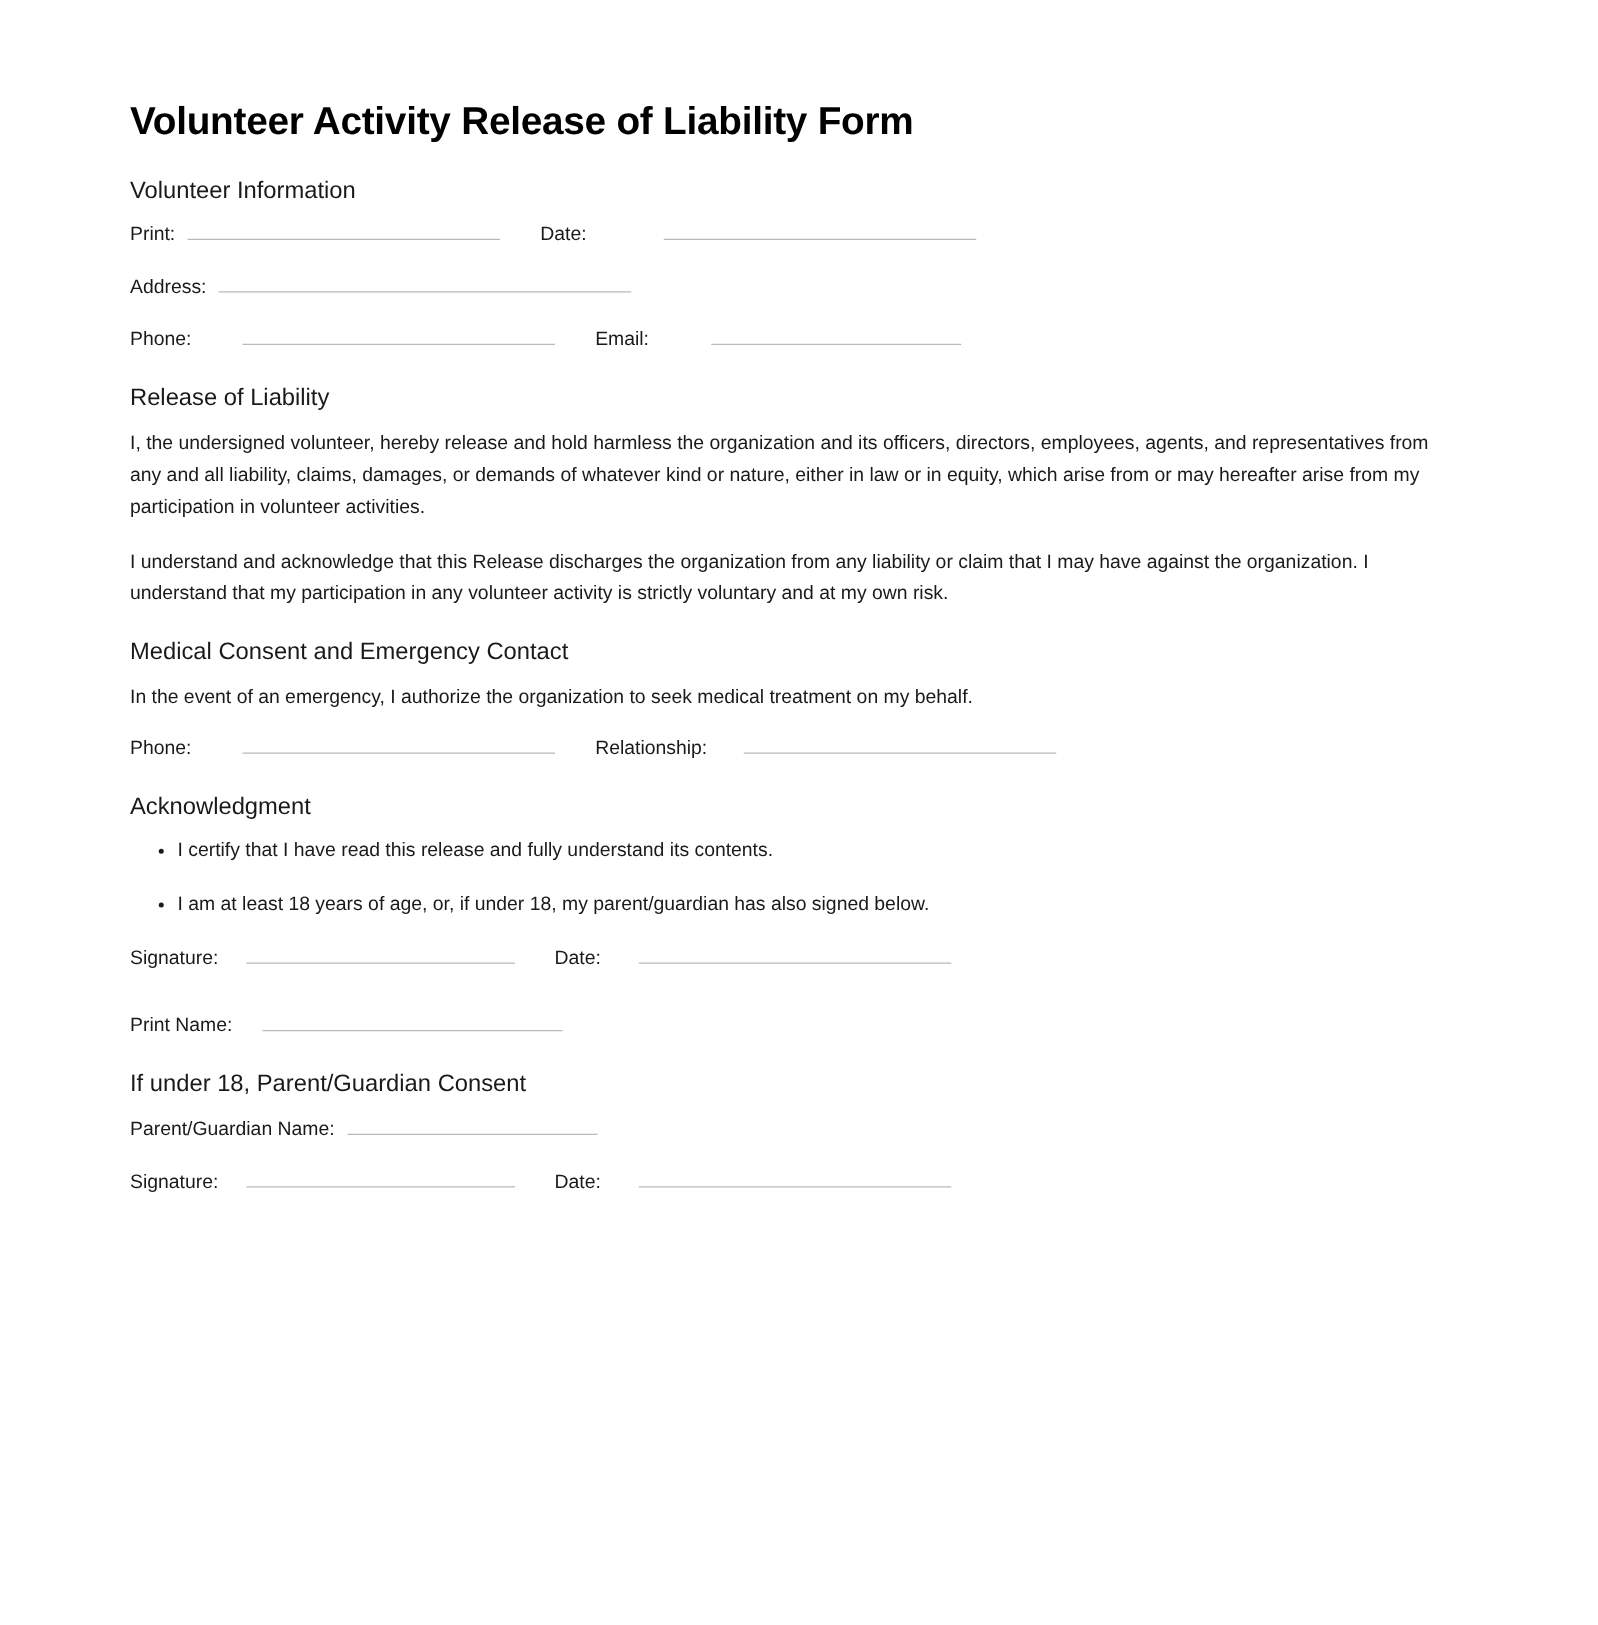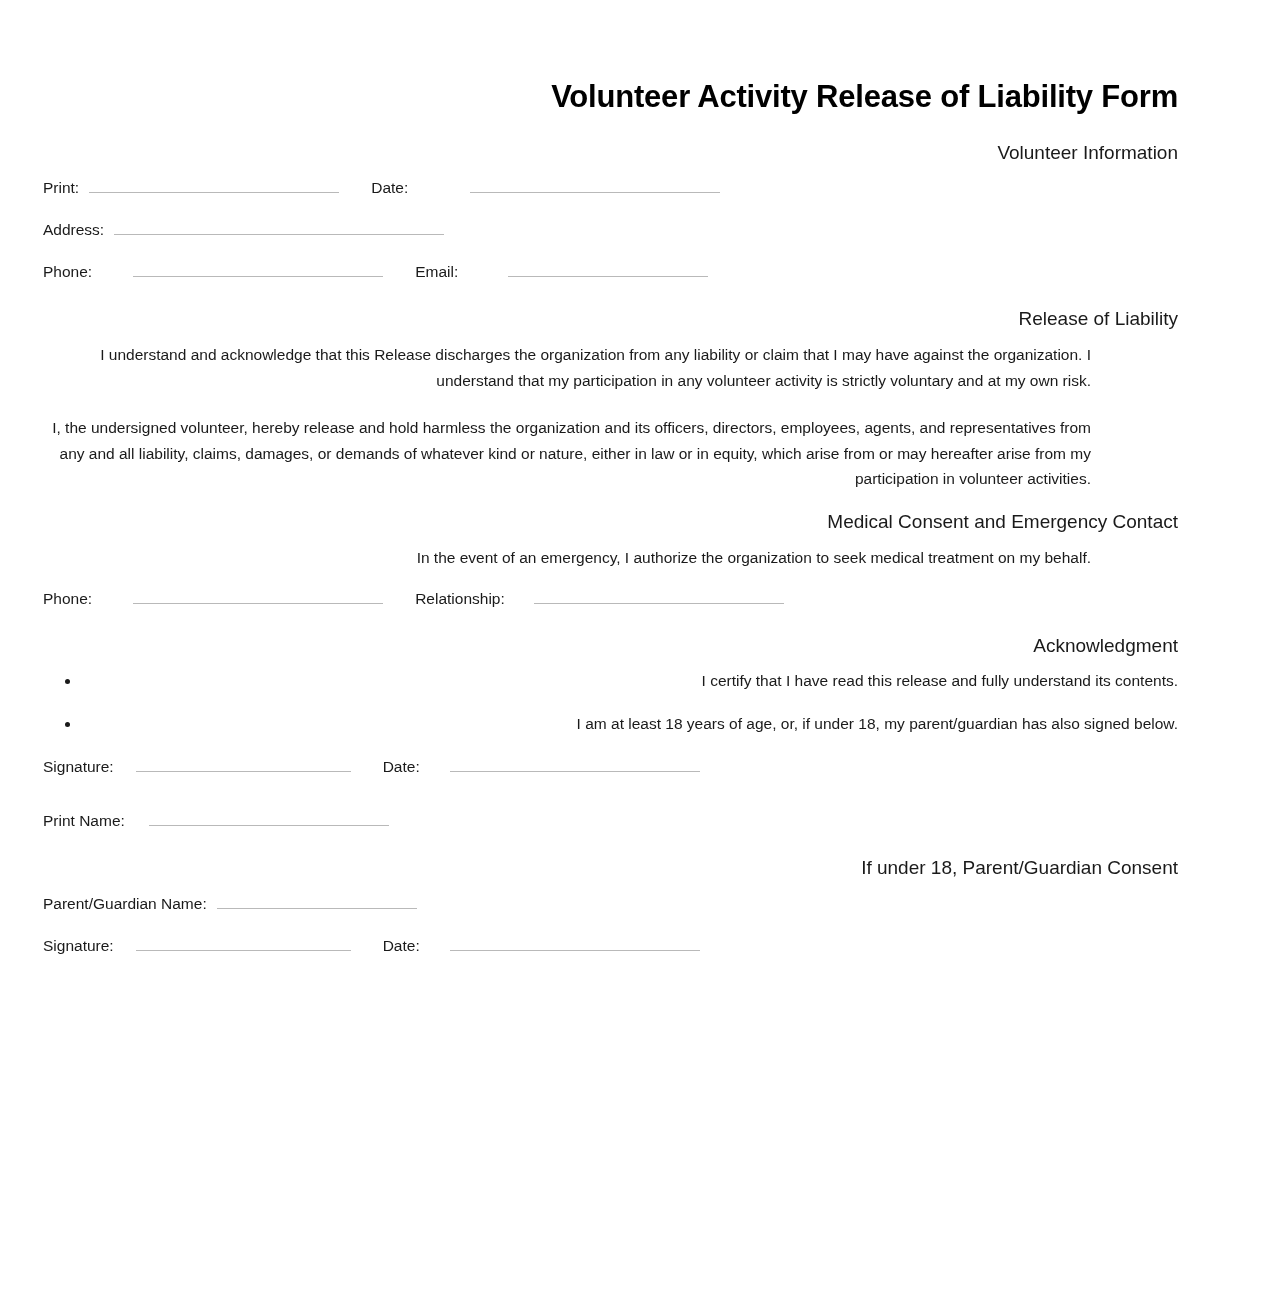--- a/index.html
+++ b/index.html
@@ -12,22 +12,21 @@
     height: 1300px;
     font-family: "Liberation Sans", sans-serif;
     color: #1a1a1a;
     -webkit-font-smoothing: antialiased;
   }
   .page {
     position: relative;
     width: 1278px;
     height: 1300px;
     box-sizing: border-box;
-    padding: 78px 100px 0 43px;
-    text-align: right;
+    padding: 78px 100px 0 104px;
   }
   h1.doc-title {
     font-size: 31px;
     font-weight: bold;
     line-height: 1.25;
     margin: 0 0 24px 0;
     letter-spacing: -0.2px;
     color: #000;
   }
   h2.section-heading {
@@ -111,22 +110,22 @@
       <span class="field-label">Phone:</span>
       <span class="rule" style="width:250px;margin-left:41px;"></span>
     </div>
     <div class="field" style="margin-left:32px;">
       <span class="field-label">Email:</span>
       <span class="rule" style="width:200px;margin-left:50px;"></span>
     </div>
   </div>
 
   <h2 class="section-heading">Release of Liability</h2>
+  <p class="para">I, the undersigned volunteer, hereby release and hold harmless the organization and its officers, directors, employees, agents, and representatives from any and all liability, claims, damages, or demands of whatever kind or nature, either in law or in equity, which arise from or may hereafter arise from my participation in volunteer activities.</p>
   <p class="para single">I understand and acknowledge that this Release discharges the organization from any liability or claim that I may have against the organization. I understand that my participation in any volunteer activity is strictly voluntary and at my own risk.</p>
-  <p class="para">I, the undersigned volunteer, hereby release and hold harmless the organization and its officers, directors, employees, agents, and representatives from any and all liability, claims, damages, or demands of whatever kind or nature, either in law or in equity, which arise from or may hereafter arise from my participation in volunteer activities.</p>
 
   <h2 class="section-heading">Medical Consent and Emergency Contact</h2>
   <p class="para" style="margin-bottom:16px;">In the event of an emergency, I authorize the organization to seek medical treatment on my behalf.</p>
 
 
   <div class="field-row" style="margin-bottom:26px;">
     <div class="field">
       <span class="field-label">Phone:</span>
       <span class="rule" style="width:250px;margin-left:41px;"></span>
     </div>

